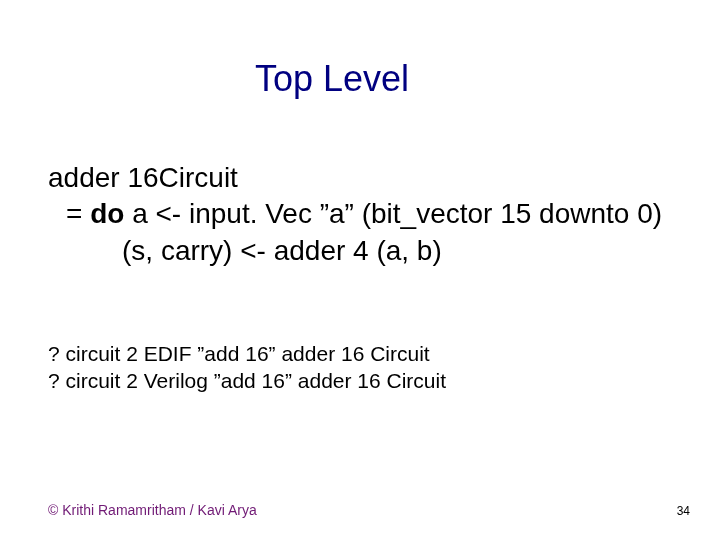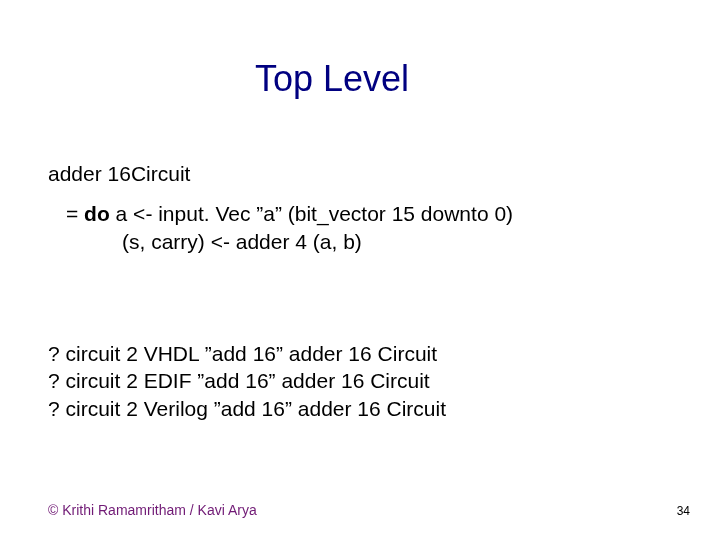--- a/index.html
+++ b/index.html
@@ -27,35 +27,35 @@
     text-align: center;
     font-family: "Comic Sans MS", "Comic Sans", cursive, sans-serif;
     font-size: 36px;
     color: #000080;
   }
   .body1 {
     position: absolute;
     top: 160px;
     left: 48px;
     right: 40px;
-    font-size: 21px;
+    font-size: 28px;
     line-height: 1.3;
     color: #000000;
   }
   .body2 {
     position: absolute;
     top: 340px;
     left: 48px;
     right: 40px;
     font-size: 21px;
     line-height: 1.3;
     color: #000000;
   }
   .l0 { padding-left: 0; }
-  .l1 { padding-left: 18px; margin-top: 13px; }
+  .l1 { padding-left: 18px; }
   .l2 { padding-left: 74px; }
   .bold { font-weight: bold; }
   .footer {
     position: absolute;
     bottom: 22px;
     left: 48px;
     font-size: 14px;
     color: #701a75;
   }
   .pagenum {
@@ -76,20 +76,19 @@
 
   <div class="body1">
     <div class="l0">adder 16Circuit</div>
     <div class="l1">
       <span>= </span><span class="bold">do</span><span> a &lt;- input. Vec ”a” (bit_vector 15 downto 0)</span>
     </div>
     <div class="l2">(s, carry) &lt;- adder 4 (a, b)</div>
   </div>
 
   <div class="body2">
-    <div class="l0">? circuit 2 VHDL ”add 16” adder 16 Circuit</div>
     <div class="l0">? circuit 2 EDIF ”add 16” adder 16 Circuit</div>
     <div class="l0">? circuit 2 Verilog ”add 16” adder 16 Circuit</div>
   </div>
 
   <div class="footer">© Krithi Ramamritham / Kavi Arya</div>
   <div class="pagenum">34</div>
 </div>
 
 </body></html>

